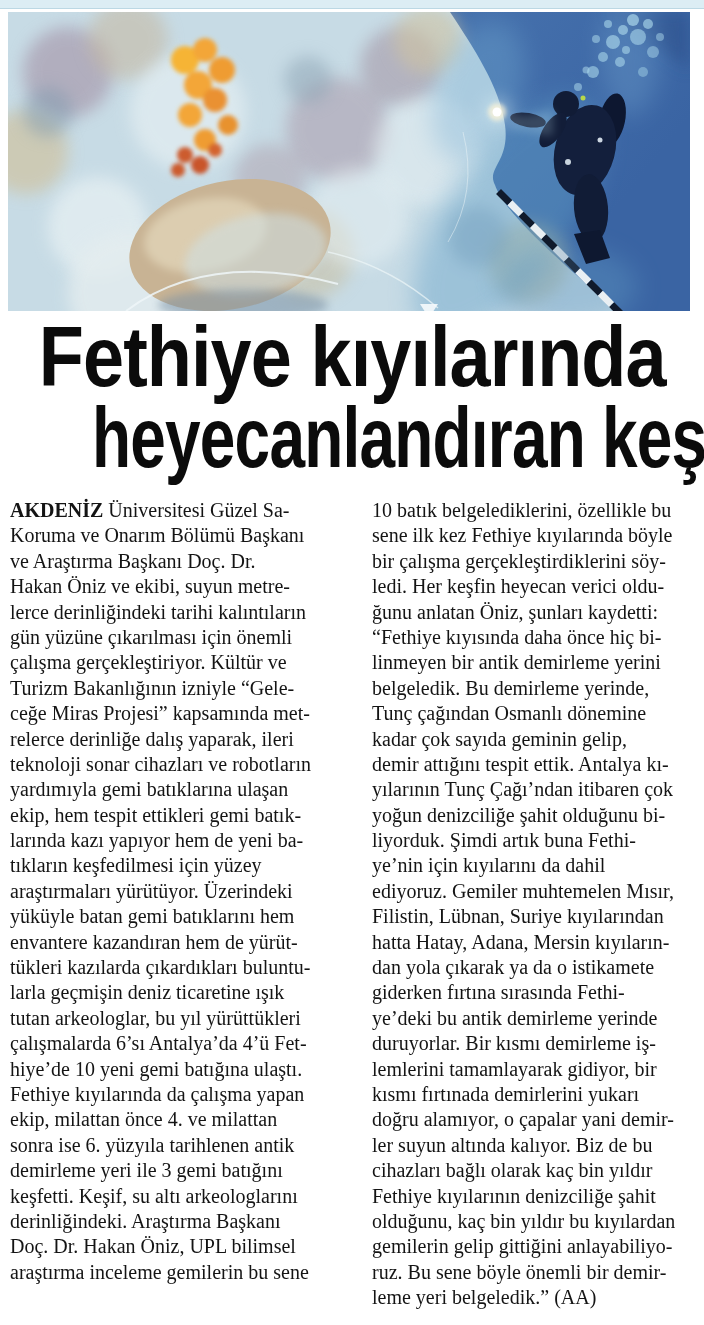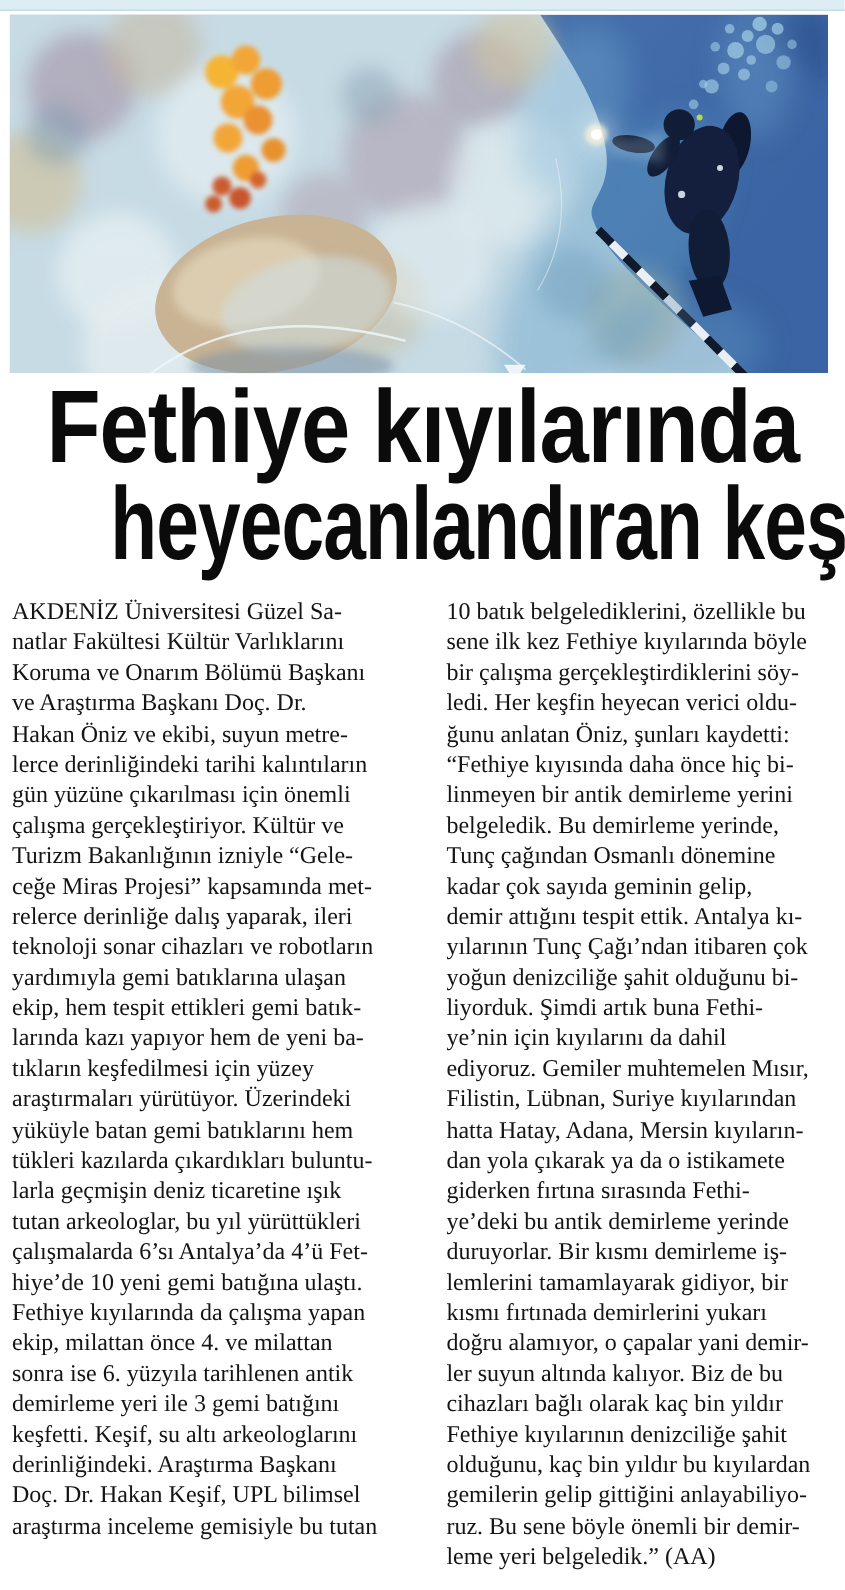--- a/index.html
+++ b/index.html
@@ -14,21 +14,21 @@
   .hl-line{height:81px;line-height:81px;}
   .hl{display:inline-block;white-space:nowrap;font-size:82px;transform-origin:50% 20%;
       letter-spacing:-1px;}
   .hl1{transform:scaleX(.90) scaleY(1.05);}
   .hl2{transform:scaleX(.78) scaleY(1.05);}
   .columns{position:absolute;left:10px;top:498px;width:686px;height:827px;}
   .col{position:absolute;top:0;font-size:20px;line-height:25.4px;color:#141414;}
   .col-left{left:0;width:338px;}
   .col-right{left:346px;width:340px;margin-left:16px;}
   .text-line{white-space:nowrap;height:25.4px;}
-  .lead{font-weight:normal;}
+  .lead{font-weight:bold;}
 </style>
 </head>
 <body>
 
 <div class="page">
 
   <div class="top-strip"></div>
 
   <div class="photo-frame">
     <svg viewBox="0 0 682 299" role="img" aria-label="Underwater photo: sediment-covered ancient anchorage reef with orange sponges and a buried amphora on the left; scuba diver with a bright dive light and a black-and-white striped measuring pole in deep blue water on the right, air bubbles rising">
@@ -171,50 +171,50 @@
 
   <h1 class="headline">
     <div class="hl-line"><span class="hl hl1">Fethiye kıyılarında</span></div>
     <div class="hl-line"><span class="hl hl2">heyecanlandıran keşif</span></div>
   </h1>
 
   <div class="columns">
     <div class="col col-left">
       <div class="text-line"><span class="lead">AKDENİZ</span><span> Üniversitesi Güzel Sa-</span></div>
       <div>
-          <div class="text-line">natlar Fakültesi Kültür Varlıklarını</div>
           <div class="text-line">Koruma ve Onarım Bölümü Başkanı</div>
           <div class="text-line">ve Araştırma Başkanı Doç. Dr.</div>
           <div class="text-line">Hakan Öniz ve ekibi, suyun metre-</div>
           <div class="text-line">lerce derinliğindeki tarihi kalıntıların</div>
           <div class="text-line">gün yüzüne çıkarılması için önemli</div>
           <div class="text-line">çalışma gerçekleştiriyor. Kültür ve</div>
           <div class="text-line">Turizm Bakanlığının izniyle “Gele-</div>
           <div class="text-line">ceğe Miras Projesi” kapsamında met-</div>
           <div class="text-line">relerce derinliğe dalış yaparak, ileri</div>
           <div class="text-line">teknoloji sonar cihazları ve robotların</div>
           <div class="text-line">yardımıyla gemi batıklarına ulaşan</div>
           <div class="text-line">ekip, hem tespit ettikleri gemi batık-</div>
           <div class="text-line">larında kazı yapıyor hem de yeni ba-</div>
           <div class="text-line">tıkların keşfedilmesi için yüzey</div>
           <div class="text-line">araştırmaları yürütüyor. Üzerindeki</div>
           <div class="text-line">yüküyle batan gemi batıklarını hem</div>
+          <div class="text-line">envantere kazandıran hem de yürüt-</div>
           <div class="text-line">tükleri kazılarda çıkardıkları buluntu-</div>
           <div class="text-line">larla geçmişin deniz ticaretine ışık</div>
           <div class="text-line">tutan arkeologlar, bu yıl yürüttükleri</div>
           <div class="text-line">çalışmalarda 6’sı Antalya’da 4’ü Fet-</div>
           <div class="text-line">hiye’de 10 yeni gemi batığına ulaştı.</div>
           <div class="text-line">Fethiye kıyılarında da çalışma yapan</div>
           <div class="text-line">ekip, milattan önce 4. ve milattan</div>
           <div class="text-line">sonra ise 6. yüzyıla tarihlenen antik</div>
           <div class="text-line">demirleme yeri ile 3 gemi batığını</div>
           <div class="text-line">keşfetti. Keşif, su altı arkeologlarını</div>
           <div class="text-line">derinliğindeki. Araştırma Başkanı</div>
-          <div class="text-line">Doç. Dr. Hakan Keşif, UPL bilimsel</div>
-          <div class="text-line">araştırma inceleme gemisiyle bu tutan</div>
+          <div class="text-line">Doç. Dr. Hakan Öniz, UPL bilimsel</div>
+          <div class="text-line">araştırma inceleme gemilerin bu sene</div>
         </div>
     </div>
     <div class="col col-right">
       <div>
           <div class="text-line">10 batık belgelediklerini, özellikle bu</div>
           <div class="text-line">sene ilk kez Fethiye kıyılarında böyle</div>
           <div class="text-line">bir çalışma gerçekleştirdiklerini söy-</div>
           <div class="text-line">ledi. Her keşfin heyecan verici oldu-</div>
           <div class="text-line">ğunu anlatan Öniz, şunları kaydetti:</div>
           <div class="text-line">“Fethiye kıyısında daha önce hiç bi-</div>

